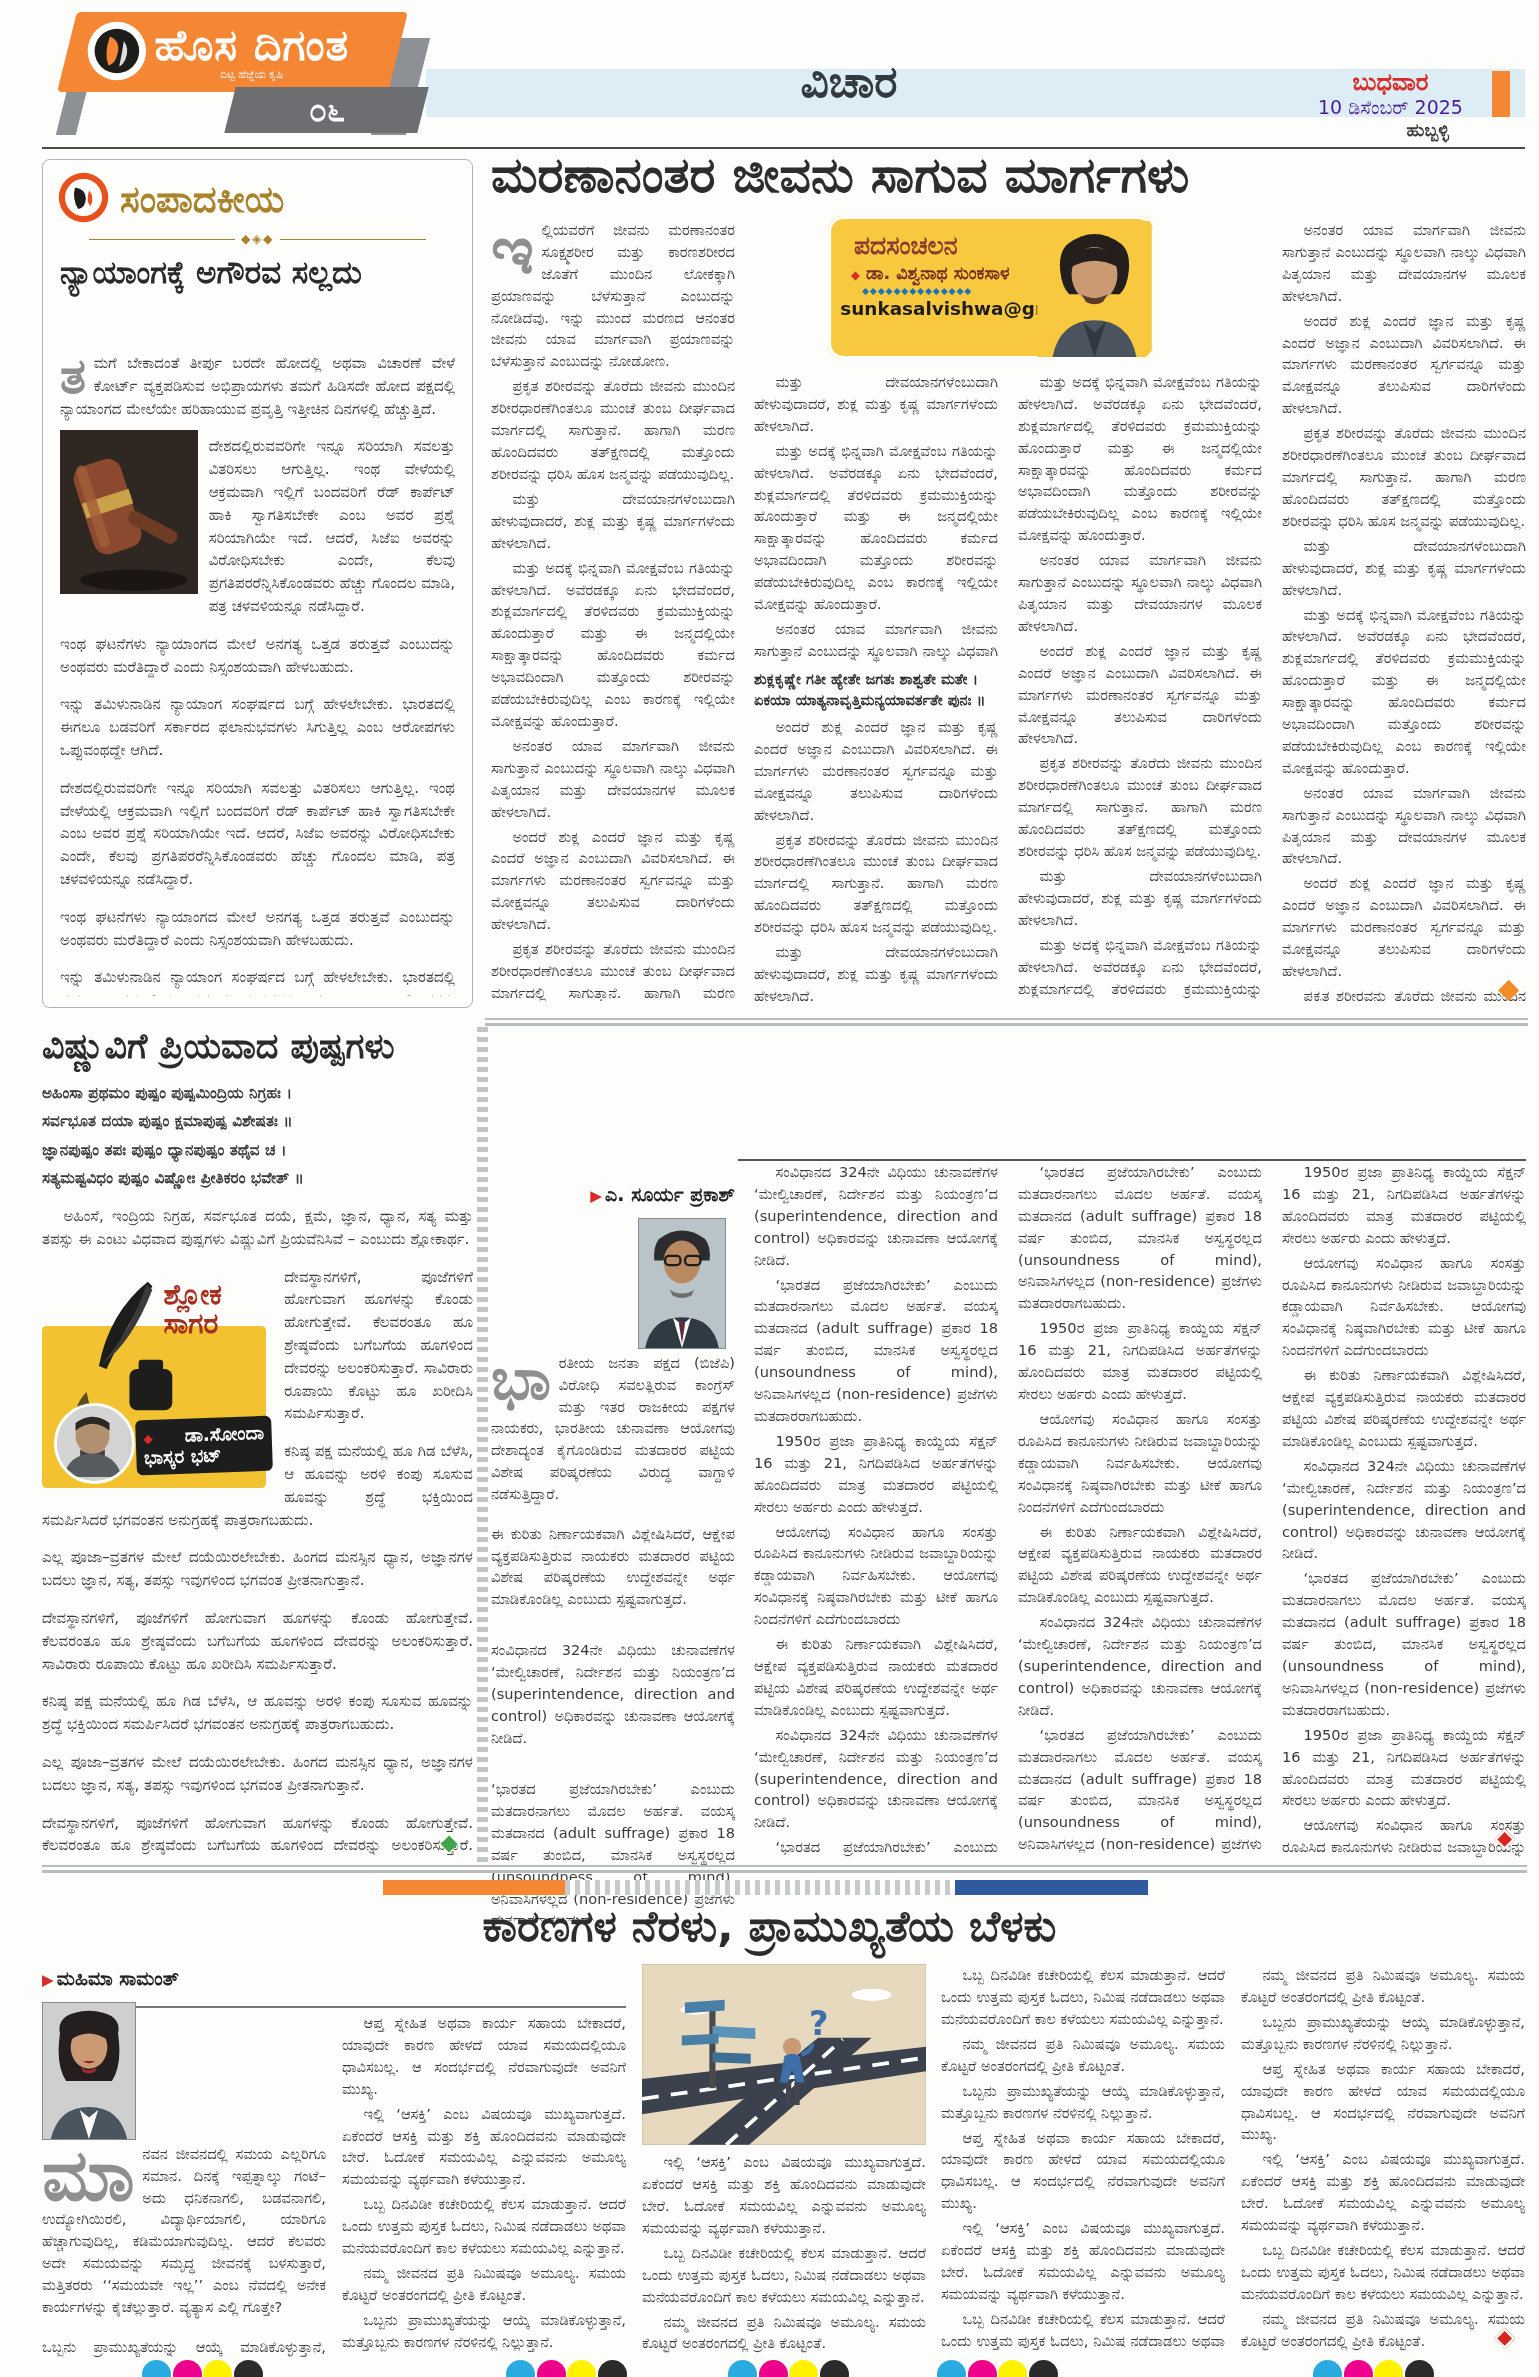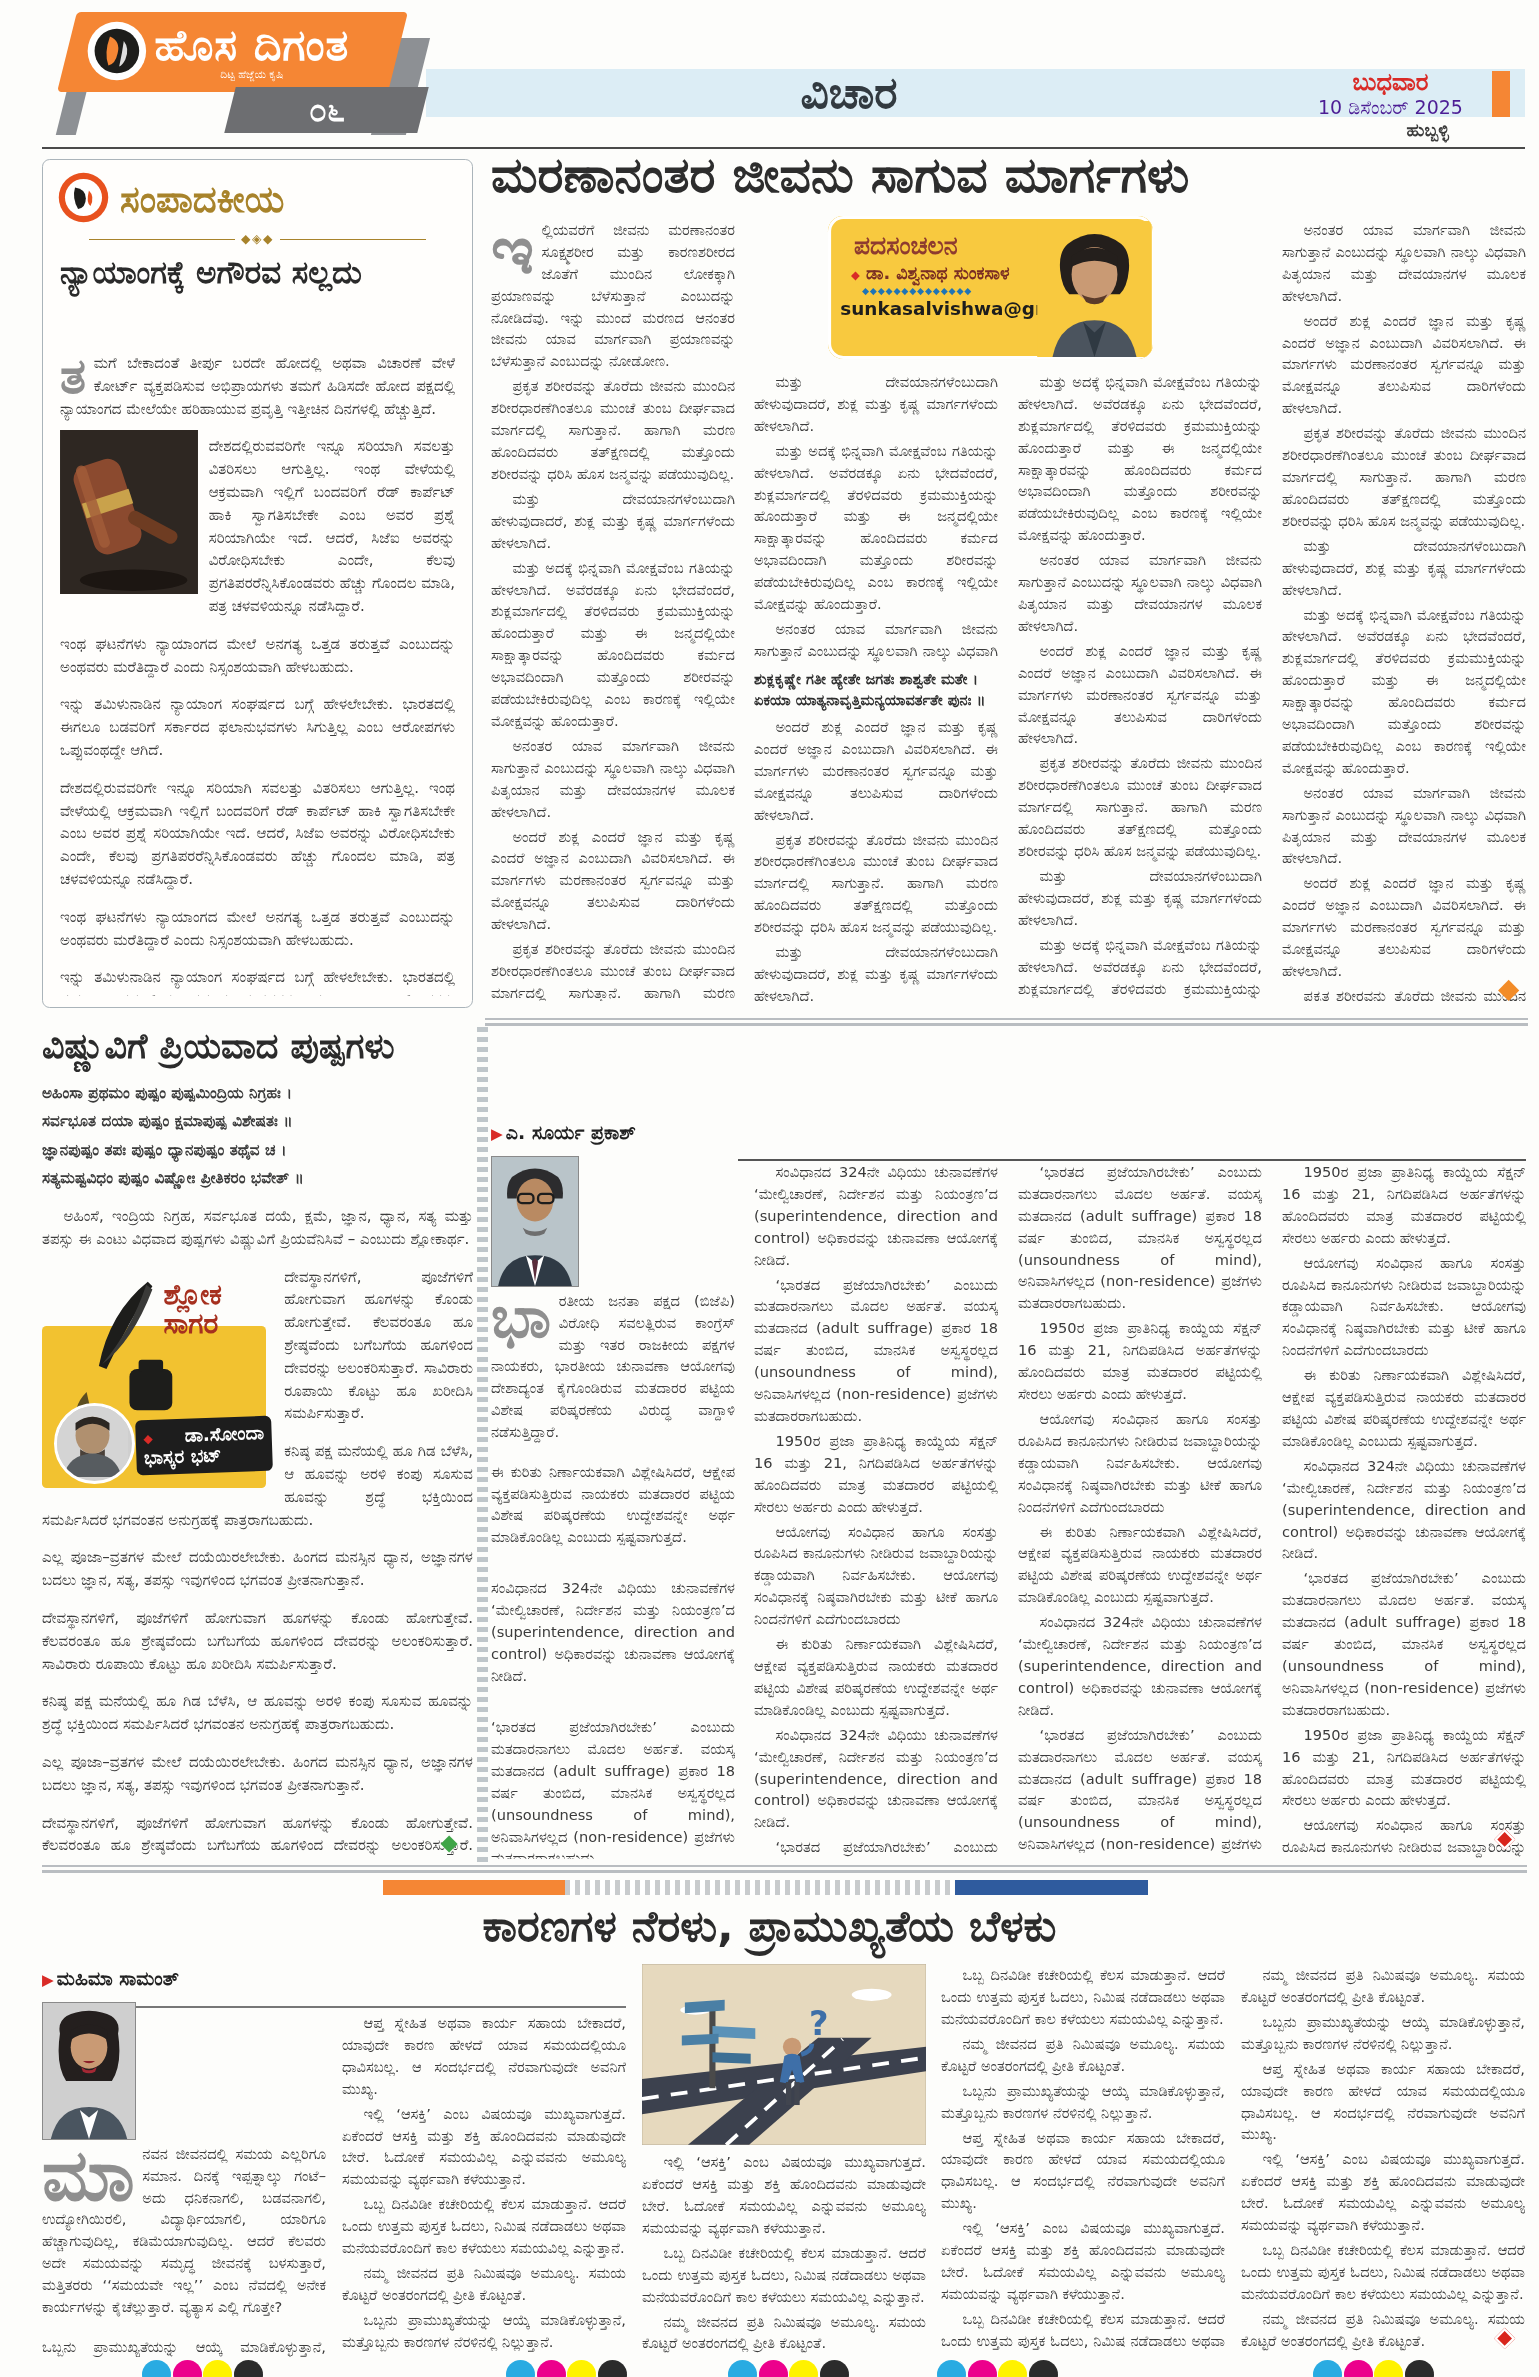--- a/index.html
+++ b/index.html
@@ -10,21 +10,21 @@
   .mast-slash{position:absolute;background:#8d9094;transform:skewX(-14deg);}
   .mast-orange{position:absolute;left:67px;top:12.3px;width:331px;height:80px;background:#F58634;
                transform:skewX(-14deg);border-radius:4.6px;display:flex;align-items:center;}
   .mast-inner{transform:skewX(14deg);display:flex;align-items:center;gap:7.7px;padding-left:20px;}
   .mast-title{color:#fff;font-size:43px;font-weight:800;line-height:1;letter-spacing:0.8px;}
   .mast-tag{color:#fff;font-size:10.7px;margin-top:1.5px;text-align:center;}
   .mast-gray{position:absolute;left:230px;top:87px;width:193px;height:46px;background:#6D6E71;
              transform:skewX(-14deg);display:flex;align-items:center;justify-content:center;}
   .mast-pagenum{transform:skewX(14deg);color:#fff;font-size:32px;font-weight:800;}
   .band{position:absolute;left:426px;top:69px;right:14px;height:48px;background:#DCEDF5;}
-  .band-title{position:absolute;left:849px;top:67px;transform:translateX(-50%);
+  .band-title{position:absolute;left:849px;top:56px;transform:translateX(-50%);
               font-size:44px;font-weight:800;color:#323A40;}
   .date-box{position:absolute;right:52px;top:71px;width:193px;height:46px;background:#DCEDF5;
             display:flex;flex-direction:column;align-items:center;justify-content:center;line-height:1.15;}
   .date-week{color:#D92B27;font-weight:800;font-size:24px;}
   .date-line{color:#4c1d95;font-size:19px;}
   .date-orange{position:absolute;right:29px;top:71px;width:18.4px;height:46px;background:#F58634;}
   .edition{position:absolute;right:90px;top:120px;font-size:17.6px;color:#3b3b3b;font-weight:600;}
   .header-rule{position:absolute;left:42px;right:14px;top:147px;height:1.5px;background:#4a4a4a;}
 
   
@@ -290,21 +290,21 @@
       <p>ದೇವಸ್ಥಾನಗಳಿಗೆ, ಪೂಜೆಗಳಿಗೆ ಹೋಗುವಾಗ ಹೂಗಳನ್ನು ಕೊಂಡು ಹೋಗುತ್ತೇವೆ. ಕೆಲವರಂತೂ ಹೂ ಶ್ರೇಷ್ಠವೆಂದು ಬಗೆಬಗೆಯ ಹೂಗಳಿಂದ ದೇವರನ್ನು ಅಲಂಕರಿಸುತ್ತಾರೆ. ಸಾವಿರಾರು ರೂಪಾಯಿ ಕೊಟ್ಟು ಹೂ ಖರೀದಿಸಿ ಸಮರ್ಪಿಸುತ್ತಾರೆ.</p>
       <p>ಕನಿಷ್ಠ ಪಕ್ಷ ಮನೆಯಲ್ಲಿ ಹೂ ಗಿಡ ಬೆಳೆಸಿ, ಆ ಹೂವನ್ನು ಅರಳಿ ಕಂಪು ಸೂಸುವ ಹೂವನ್ನು ಶ್ರದ್ಧೆ ಭಕ್ತಿಯಿಂದ ಸಮರ್ಪಿಸಿದರೆ ಭಗವಂತನ ಅನುಗ್ರಹಕ್ಕೆ ಪಾತ್ರರಾಗಬಹುದು.</p>
       <p>ಎಲ್ಲ ಪೂಜಾ–ವ್ರತಗಳ ಮೇಲೆ ದಯೆಯಿರಲೇಬೇಕು. ಹಿಂಗದ ಮನಸ್ಸಿನ ಧ್ಯಾನ, ಅಜ್ಞಾನಗಳ ಬದಲು ಜ್ಞಾನ, ಸತ್ಯ, ತಪಸ್ಸು ಇವುಗಳಿಂದ ಭಗವಂತ ಪ್ರೀತನಾಗುತ್ತಾನೆ.</p>
       <p>ದೇವಸ್ಥಾನಗಳಿಗೆ, ಪೂಜೆಗಳಿಗೆ ಹೋಗುವಾಗ ಹೂಗಳನ್ನು ಕೊಂಡು ಹೋಗುತ್ತೇವೆ. ಕೆಲವರಂತೂ ಹೂ ಶ್ರೇಷ್ಠವೆಂದು ಬಗೆಬಗೆಯ ಹೂಗಳಿಂದ ದೇವರನ್ನು ಅಲಂಕರಿಸುತ್ತಾರೆ. ಸಾವಿರಾರು ರೂಪಾಯಿ ಕೊಟ್ಟು ಹೂ ಖರೀದಿಸಿ ಸಮರ್ಪಿಸುತ್ತಾರೆ.</p>
     </div>
   <div class="endmark" style="left:443px;top:1838px;background:#3FA548;width:12.3px;height:12.3px;"></div>
   <div class="stripe-divider"></div>
 
   <div class="rule-h" style="left:738px;top:1159px;width:788px;height:1.5px;"></div>
 
-  <div class="col" style="left:491px;top:1118px;width:244px;height:741px;">
+  <div class="col" style="left:491px;top:1180px;width:244px;height:741px;align-items:flex-end;">
     <p class="byline"><span class="tri">▶</span><span>ಎ. ಸೂರ್ಯ ಪ್ರಕಾಶ್</span></p>
     <span class="headshot" style="width:86px;height:129px;">
       <svg width="86" height="129" viewBox="0 0 112 168">
         <rect width="112" height="168" fill="#b9c4c9"></rect>
         <path d="M26 26 q30 -22 60 0 q8 10 6 28 l-72 0 q-2 -18 6 -28z" fill="#2c2c2e"></path>
         <ellipse cx="56" cy="56" rx="24" ry="28" fill="#b98a62"></ellipse>
         <rect x="34" y="48" width="20" height="12" rx="5" fill="none" stroke="#1d1d1d" stroke-width="3"></rect>
         <rect x="60" y="48" width="20" height="12" rx="5" fill="none" stroke="#1d1d1d" stroke-width="3"></rect>
         <path d="M40 92 q16 10 32 0 l-4 8 q-12 6 -24 0z" fill="#6e6e6e"></path>
         <path d="M8 168 q8 -40 48 -40 q40 0 48 40z" fill="#2f3a45"></path>

